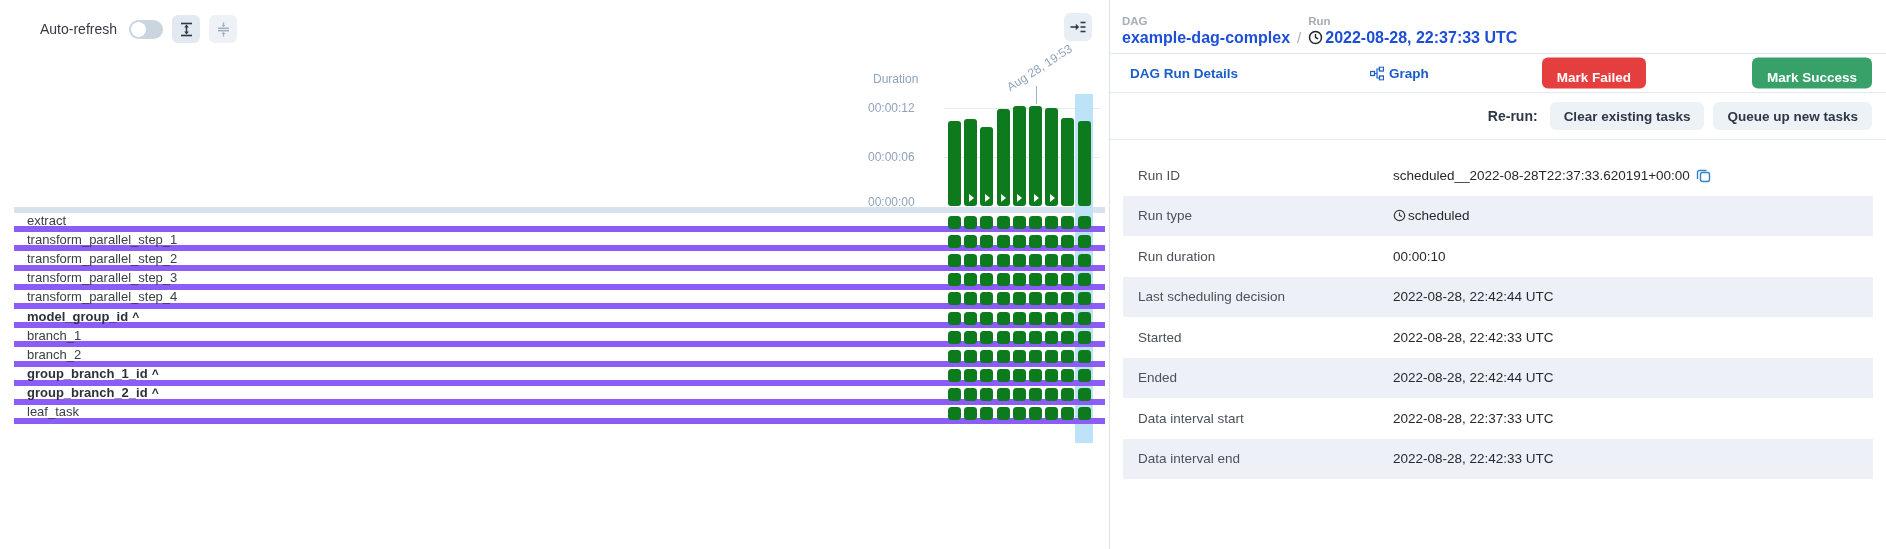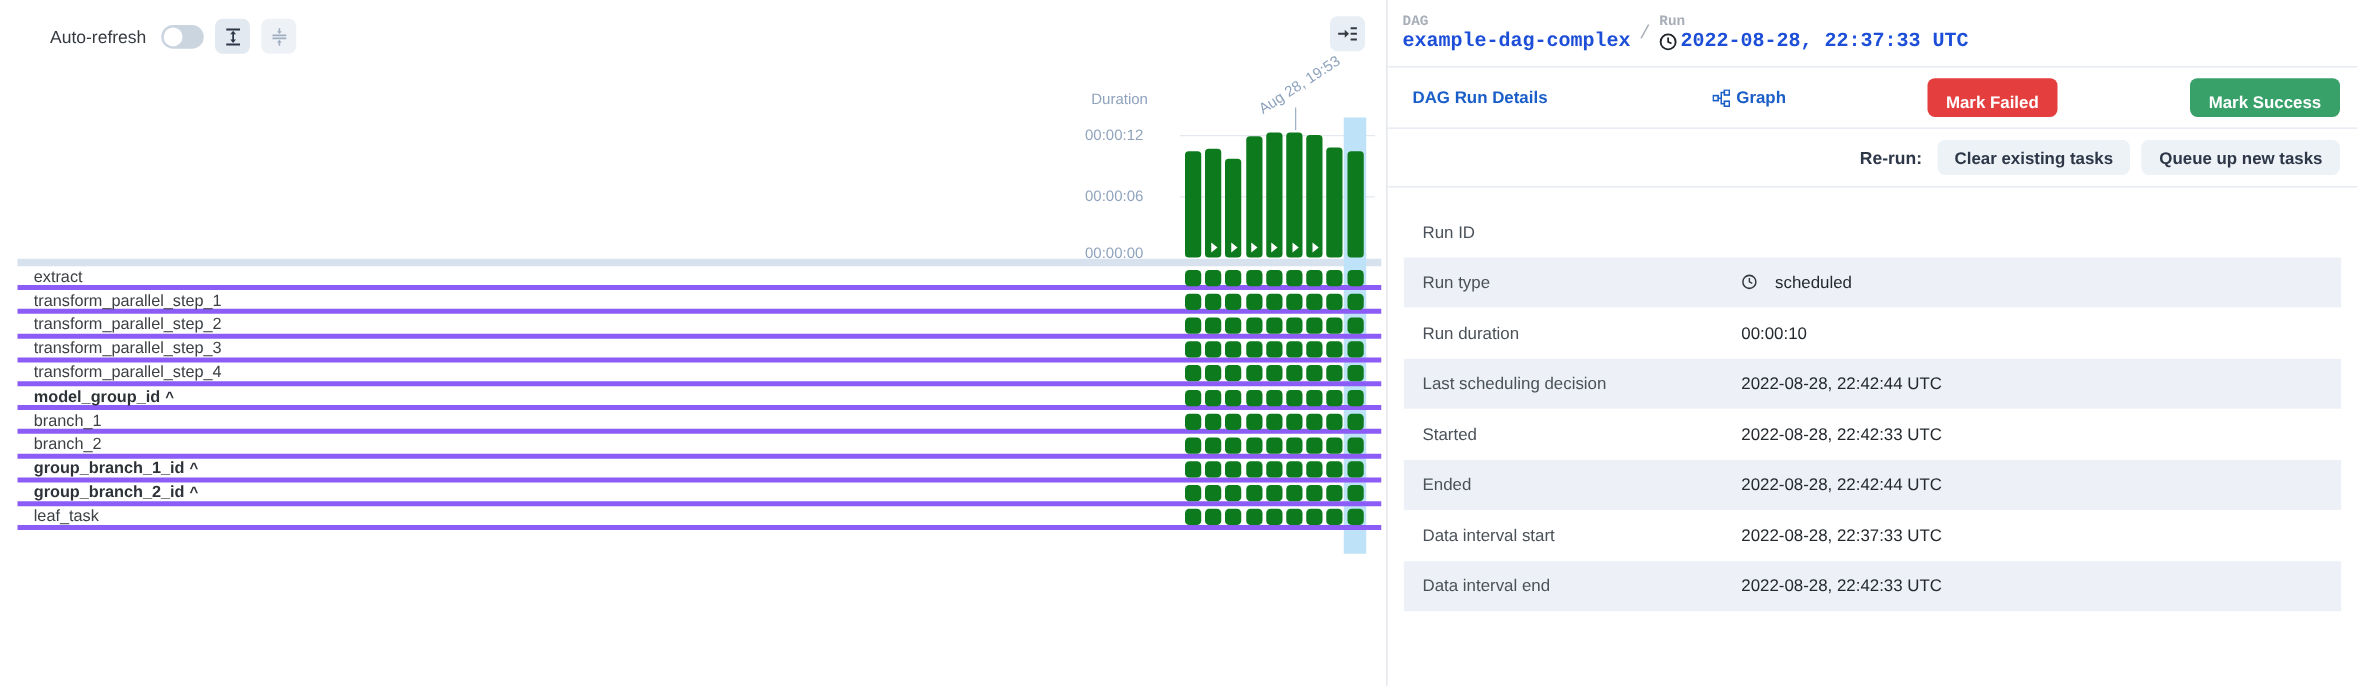--- a/index.html
+++ b/index.html
@@ -24,58 +24,58 @@
   .date-label{position:absolute;font-size:12px;color:#8fa3bd;white-space:nowrap;
               transform:rotate(-33deg);transform-origin:0 100%;}
   .date-tick{position:absolute;width:1px;background:#9db1c7;}
   .col-highlight{position:absolute;background:#bee3f8;z-index:2;}
   .bar{position:absolute;border-radius:3px;z-index:3;}
   .play-tri{position:absolute;width:0;height:0;z-index:4;
             border-left:5px solid #fff;border-top:4px solid transparent;border-bottom:4px solid transparent;}
   .run-band{position:absolute;left:14px;top:207px;width:1091px;height:6px;background:#d8e2ee;z-index:1;}
 
   .task-rows{position:absolute;left:14px;top:213px;width:1091px;z-index:3;}
-  .task-row{position:relative;height:19.2px;border-bottom:4px solid #8b5cf6;box-sizing:border-box;}
+  .task-row{position:relative;height:19.2px;border-bottom:6px solid #8b5cf6;box-sizing:border-box;}
   .task-name{position:absolute;left:13px;top:50%;transform:translateY(-50%);
              font-size:13px;color:#3c4043;white-space:nowrap;}
   .task-name.group{font-weight:bold;color:#2d3238;}
   .task-caret{font-weight:bold;font-size:12px;margin-left:4px;color:#2d3238;}
   .sq{position:absolute;width:13px;height:13px;border-radius:3.5px;top:2.6px;}
 
   
   .right-panel{position:absolute;left:1109px;top:0;width:777px;height:549px;background:#fff;
                border-left:1px solid #dde2e7;box-sizing:border-box;}
-  .rp-header{display:flex;align-items:center;gap:7px;padding:7px 14px 6px 12px;height:40px;box-sizing:content-box;font-family:Liberation Mono, monospace;}
+  .rp-header{display:flex;align-items:flex-end;gap:7px;padding:7px 14px 6px 12px;height:40px;box-sizing:content-box;}
   .hdr-stack{display:flex;flex-direction:column;line-height:1.15;}
   .hdr-small{font-size:11.5px;font-weight:bold;color:#a7aeb8;}
   .hdr-big{font-size:16px;font-weight:bold;color:#1d4ed8;display:flex;align-items:center;gap:2px;white-space:nowrap;}
   .hdr-sep{font-size:15px;color:#a7aeb8;padding-bottom:1px;}
 
-  .rp-nav{position:relative;height:50px;border-top:1px solid #e2e8f0;border-bottom:1px solid #e2e8f0;box-sizing:border-box;}
+  .rp-nav{position:relative;height:40px;border-top:1px solid #e2e8f0;border-bottom:1px solid #e2e8f0;box-sizing:border-box;}
   .nav-link{position:absolute;top:50%;transform:translateY(-50%);font-size:13.5px;font-weight:bold;
             color:#1a5ec8;cursor:pointer;display:flex;align-items:center;gap:5px;white-space:nowrap;}
   .btn{position:absolute;top:50%;transform:translateY(-50%);height:31px;border:none;border-radius:6px;
        font-family:"Liberation Sans",sans-serif;font-size:13.5px;font-weight:bold;color:#fff;
        padding:12px 15px;cursor:pointer;white-space:nowrap;}
   .btn-red{background:#e53e3e;}
   .btn-green{background:#38a169;}
 
   .rp-rerun{display:flex;align-items:center;justify-content:flex-end;gap:9px;height:47px;
             border-bottom:1px solid #e2e8f0;padding-right:14px;box-sizing:border-box;}
   .rerun-label{font-size:14px;font-weight:bold;color:#2d3748;margin-right:3px;}
   .btn-gray{height:28px;border:none;border-radius:6px;background:#edf2f7;color:#2d3748;
             font-family:"Liberation Sans",sans-serif;font-size:13.5px;font-weight:bold;padding:0 14px;cursor:pointer;}
 
   .rp-table{margin:15px 13px 0 13px;}
   .t-row{display:flex;align-items:center;height:40.5px;padding-left:15px;box-sizing:border-box;}
   .t-row.stripe{background:#edf1f7;}
   .t-label{width:255px;font-size:13.5px;color:#4a5158;flex:0 0 auto;}
   .t-value{font-size:13.5px;color:#24292e;display:flex;align-items:center;gap:6px;white-space:nowrap;}
   .status-sq{width:11px;height:11px;border-radius:2px;display:inline-block;}
-  .tight{gap:14px;}
+  .tight{gap:2px;}
   svg{display:block;}
 </style>
 </head>
 <body>
 
 <div class="app">
 
   <div class="left-panel">
 
     <div class="toolbar">
@@ -316,20 +316,27 @@
 
     <div class="rp-rerun">
       <span class="rerun-label">Re-run:</span>
       <button class="btn-gray">Clear existing tasks</button>
       <button class="btn-gray">Queue up new tasks</button>
     </div>
 
     <div class="rp-table" id="details-table">
         <div class="t-row">
           <div class="t-label">Run ID</div>
+          <div class="t-value">
+            <span>scheduled__2022-08-28T22:37:33.620191+00:00</span>
+            <svg width="15" height="15" viewBox="0 0 15 15" style="cursor:pointer">
+              <rect x="4.5" y="4.5" width="9" height="9" rx="2" fill="none" stroke="#3182ce" stroke-width="1.4"></rect>
+              <path d="M10.5 2.5 H3.5 A2 2 0 0 0 1.5 4.5 V11" fill="none" stroke="#3182ce" stroke-width="1.4"></path>
+            </svg>
+          </div>
         </div>
         <div class="t-row stripe">
           <div class="t-label">Run type</div>
           <div class="t-value tight">
             <svg width="13" height="13" viewBox="0 0 15 15">
               <circle cx="7.5" cy="7.5" r="6" fill="none" stroke="#343a40" stroke-width="1.4"></circle>
               <polyline points="7.5,4 7.5,7.5 10.2,8.8" fill="none" stroke="#343a40" stroke-width="1.3"></polyline>
             </svg>
             <span>scheduled</span>
           </div>

